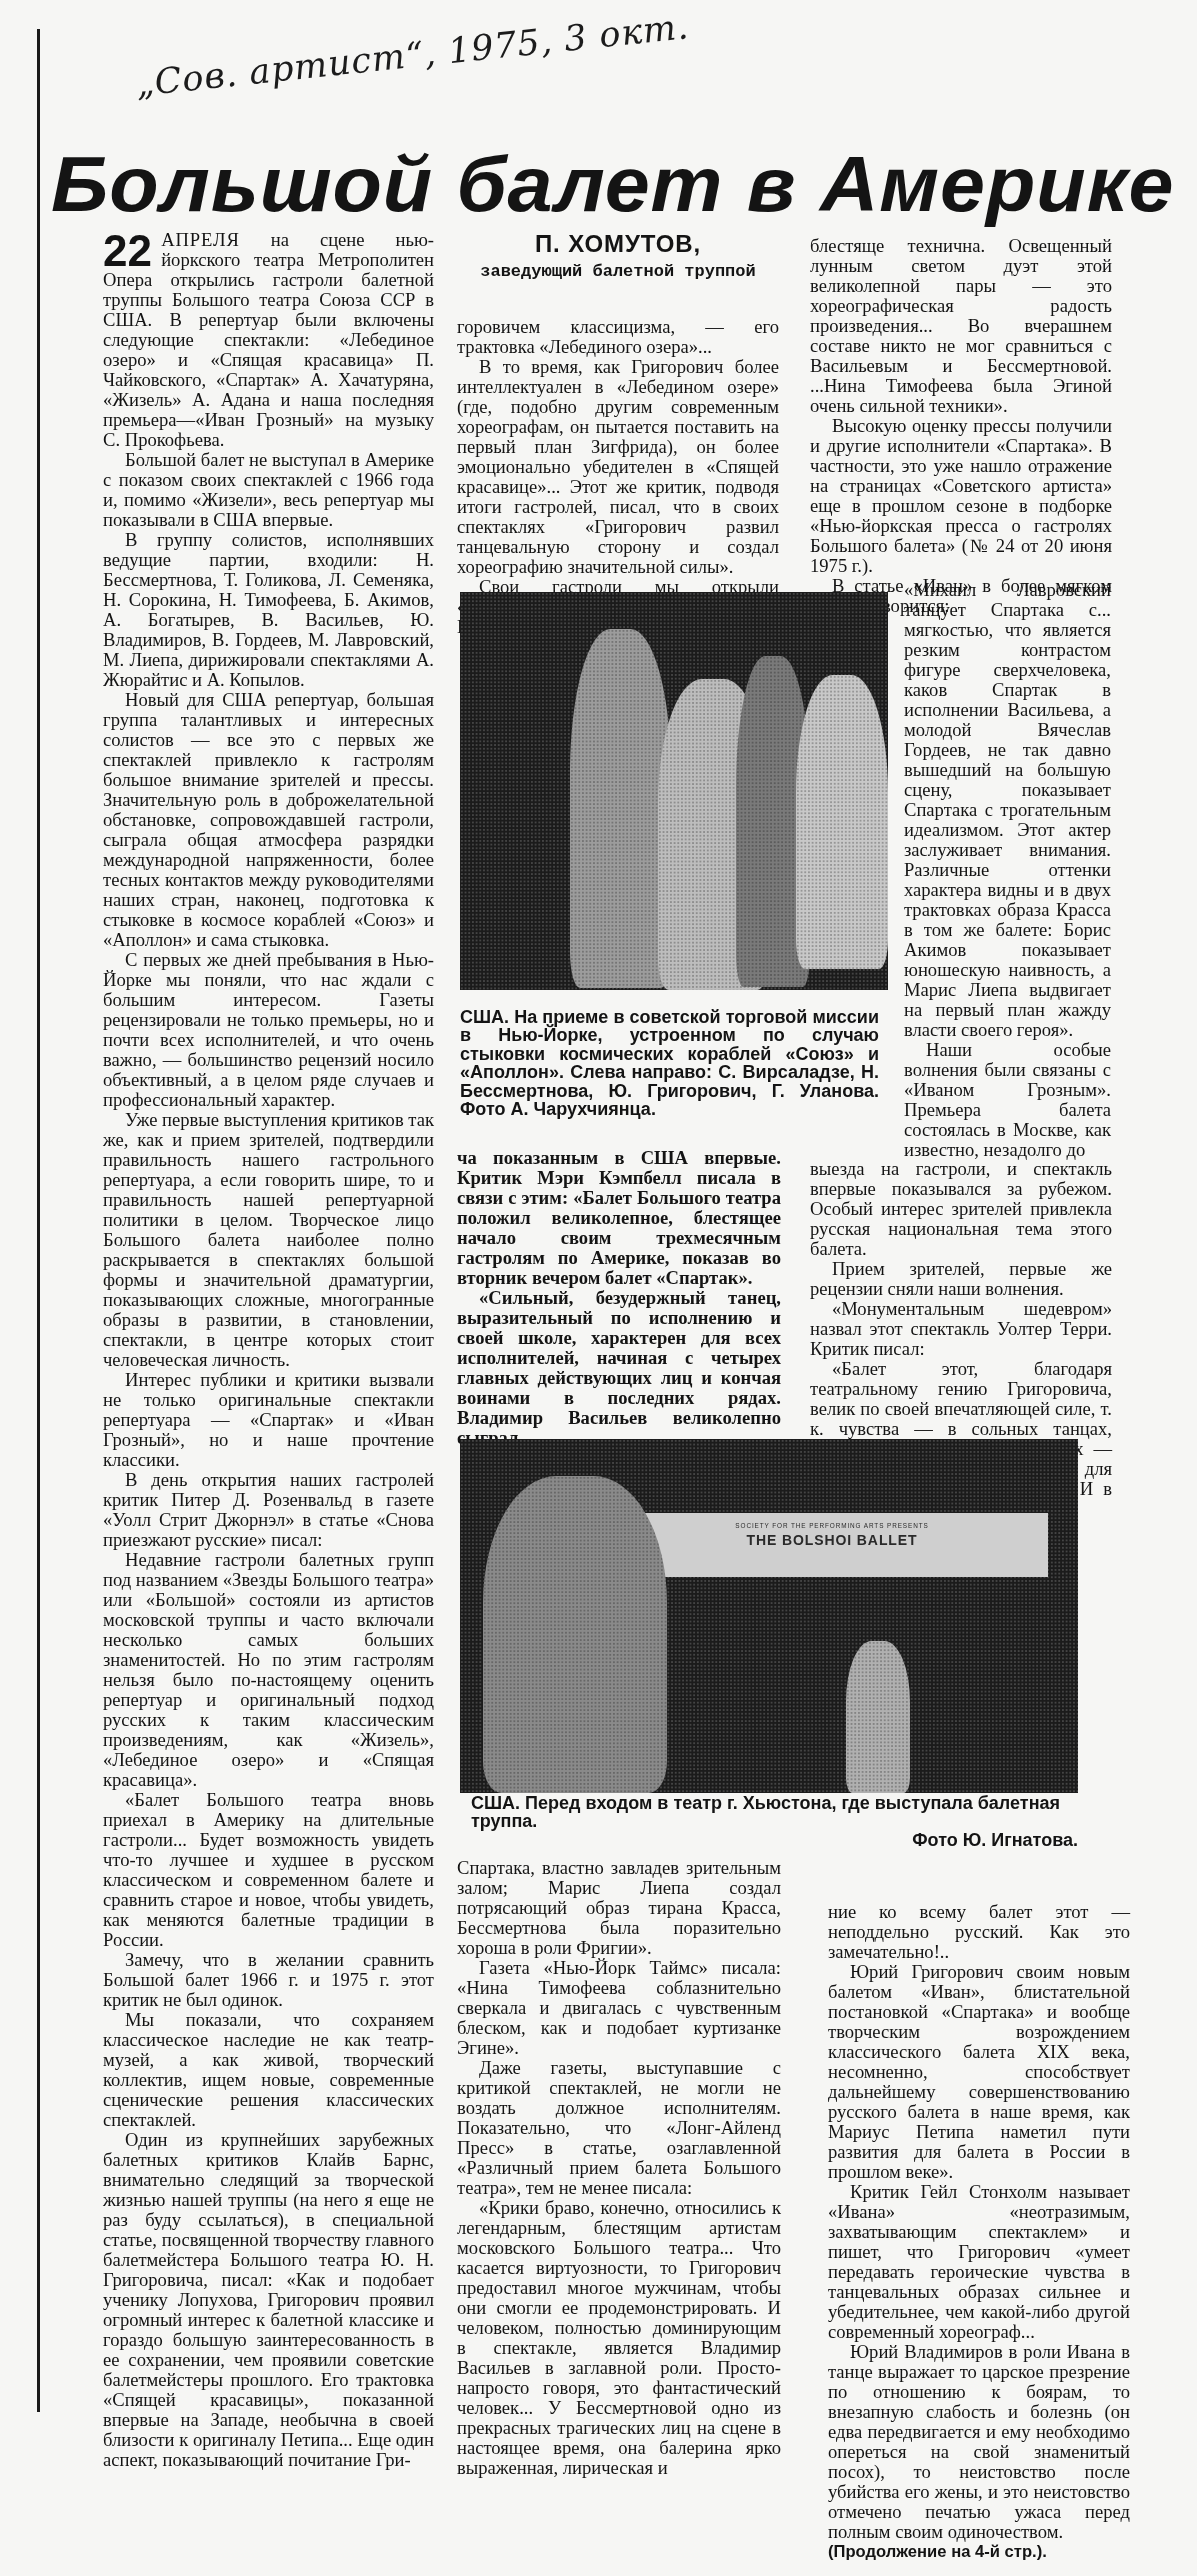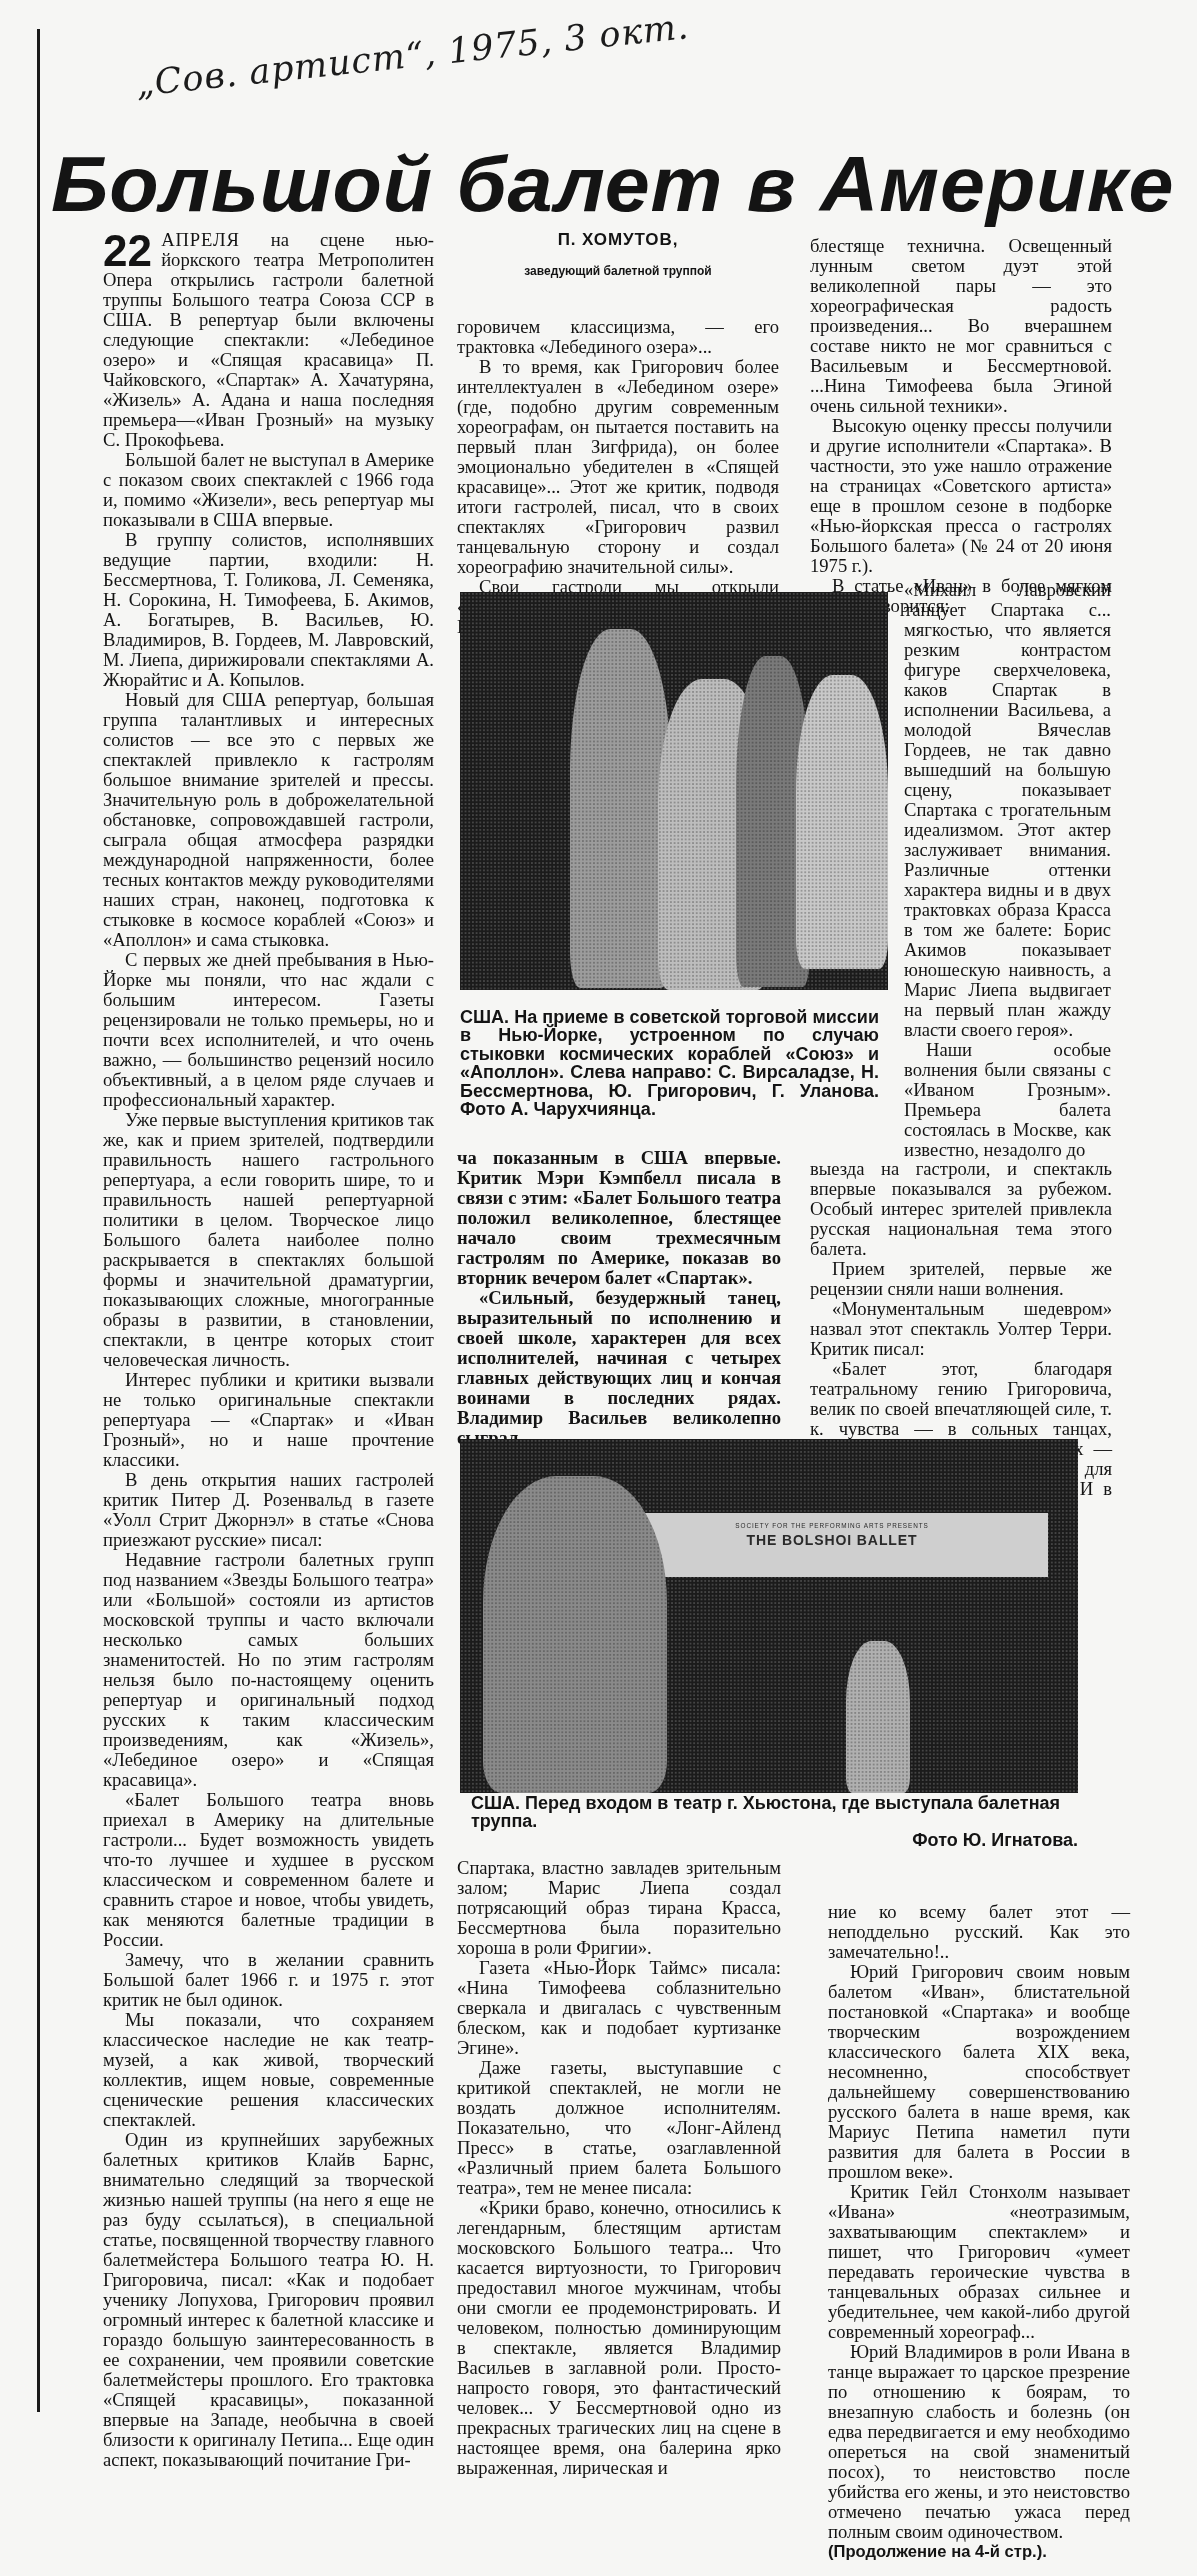--- a/index.html
+++ b/index.html
@@ -17,22 +17,22 @@
   .c2 { left:457px; top:264px; width:322px; }
   .c3 { left:810px; top:236px; width:302px; }
   .c3b { left:904px; top:580px; width:207px; }
   .c2b { left:457px; top:1148px; width:324px;font-weight:bold; }
   .c3c { left:810px; top:1159px; width:302px; }
   .c2c { left:457px; top:1858px; width:324px; }
   .c3d { left:828px; top:1858px; width:302px;margin-top:44px; }
   .dropcap { float:left; font-family:"Liberation Sans","DejaVu Sans",sans-serif; font-weight:bold; font-size:44px; line-height:37px; margin:1.8px 9.2px 0 0; }
   .caps { letter-spacing:0.9px; }
   .byline { position:absolute; left:457px; top:230px; width:322px; text-align:center; font-weight:bold; }
-  .byline .name { font-family:"Liberation Sans","DejaVu Sans",sans-serif; font-size:17px; letter-spacing:0.9px; }
-  .byline .role { font-family:Liberation Sans, sans-serif; font-size:12px; margin-top:14px; }
+  .byline .name { font-family:"Liberation Sans","DejaVu Sans",sans-serif; font-size:24px; letter-spacing:0.9px; }
+  .byline .role { font-family:Liberation Mono, monospace; font-size:17px; margin-top:4px; }
   .photo { position:absolute; background:
             radial-gradient(circle, rgba(255,255,255,.18) 0.9px, transparent 1.3px) 0 0/3.7px 3.7px, #1b1b1b; }
   .photo1 { left:460px; top:592px; width:428px; height:398px; }
   .photo2 { left:460px; top:1439px; width:618px; height:354px; }
   .fig { position:absolute; border-radius:40% 40% 10% 10%; background:
          radial-gradient(circle, rgba(0,0,0,.25) 0.9px, transparent 1.3px) 0 0/3.7px 3.7px, #9c9c9c; }
   .banner { position:absolute; left:129px; top:46px; width:294px; height:64px; background:#cfcfcf;
             font-family:"Liberation Sans","DejaVu Sans",sans-serif; font-size:13px; text-align:center; color:#2a2a2a; }
   .banner .small { font-size:6.4px; margin-top:9.2px; letter-spacing:0.9px; }
   .banner .big { font-size:14px; font-weight:bold; letter-spacing:0.9px; margin-top:2.8px; }

